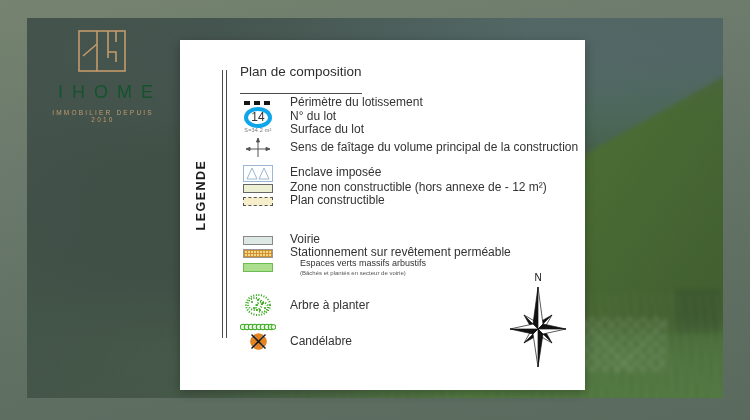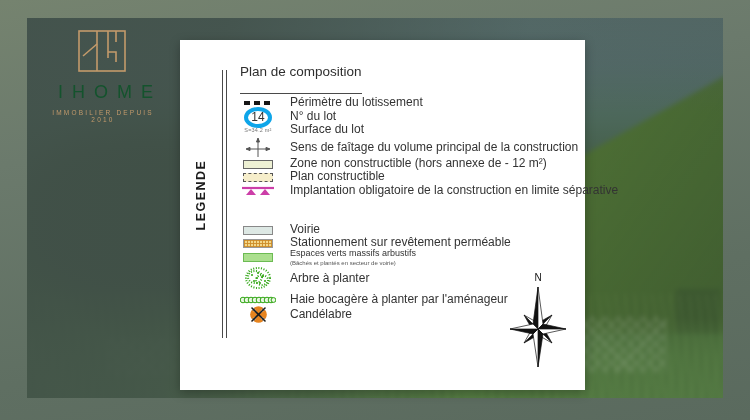--- a/index.html
+++ b/index.html
@@ -44,21 +44,21 @@
   .legende-text{position:absolute;left:-22px;top:148px;width:86px;text-align:center;
     transform:rotate(-90deg);font-size:12.5px;font-weight:600;letter-spacing:1.5px;color:#1c1c1c;}
   .dbl-line{position:absolute;left:42px;top:30px;height:268px;width:3px;
     border-left:1.3px solid #4a4a4a;border-right:1.3px solid #4a4a4a;}
   .panel-title{position:absolute;left:60px;top:24px;font-size:13.5px;color:#2e2e2e;
     border-bottom:1.2px solid #4a4a4a;padding-bottom:14px;}
   .legend-list{position:absolute;left:58px;top:56px;width:340px;display:flex;flex-direction:column;}
   .row{display:flex;align-items:center;}
   .sym{width:40px;min-width:40px;display:flex;justify-content:center;align-items:center;}
   .lbl{margin-left:12px;font-size:12px;color:#333;white-space:nowrap;line-height:1.15;}
-  .lbl-stack{margin-left:12px;line-height:1.05;}
+  .lbl-stack{margin-left:22px;line-height:1.05;}
   .lbl-stack .main{font-size:9px;color:#333;white-space:nowrap;display:block;}
   .lbl-stack .sub{font-size:6px;color:#555;white-space:nowrap;display:block;margin-top:1px;}
   
   .s-perimetre{width:28px;height:4px;background:repeating-linear-gradient(90deg,#161616 0 6px,transparent 6px 10px);}
   .s-lotnum{width:20px;height:13px;border:4px solid #0ea5e9;border-radius:50%;display:flex;align-items:center;justify-content:center;
     font-size:12px;color:#333;}
   .s-surface{font-size:5.5px;color:#777;letter-spacing:.2px;}
   .s-rect{width:30px;height:9px;box-sizing:border-box;}
   .s-znc{background:#edf0d3;border:1px solid #666;}
   .s-zc{background:#f6eecb;border:1px dashed #555;}
@@ -144,45 +144,45 @@
             <polygon points="1,11 5,9.4 5,12.6"></polygon>
             <polygon points="25,11 21,9.4 21,12.6"></polygon>
             <line x1="13" y1="1" x2="13" y2="19"></line>
             <polygon points="13,0 11.5,4 14.5,4"></polygon>
           </g>
         </svg>
       </div>
       <span class="lbl">Sens de faîtage du volume principal de la construction</span>
     </div>
 
+    <div class="row" style="height:18px;margin-top:6px;">
+      <div class="sym">
+        <svg width="30" height="17" viewBox="0 0 30 17">
+          <rect x="0.5" y="0.5" width="29" height="16" fill="#fdfefe" stroke="#9db6d2"></rect>
+          <polygon points="4,14 9,3 14,14" fill="#ffffff" stroke="#9db6d2"></polygon>
+          <polygon points="16,14 21,3 26,14" fill="#ffffff" stroke="#9db6d2"></polygon>
+        </svg>
+      </div>
+      <span class="lbl">Enclave imposée</span>
+    </div>
 
     <div class="row" style="height:12px;">
       <div class="sym">
           <div class="s-rect s-znc"></div>
         </div>
       <span class="lbl">Zone non constructible (hors annexe de - 12 m²)</span>
     </div>
 
     <div class="row" style="height:12px;margin-top:1px;">
       <div class="sym">
           <div class="s-rect s-zc"></div>
         </div>
       <span class="lbl">Plan constructible</span>
     </div>
 
-    <div class="row" style="height:12px;margin-top:2px;">
-      <div class="sym">
-        <svg width="32" height="10" viewBox="0 0 32 10">
-          <line x1="0" y1="2" x2="32" y2="2" stroke="#cc3ea8" stroke-width="2.2"></line>
-          <polygon points="9,3 4,9 14,9" fill="#cc3ea8"></polygon>
-          <polygon points="23,3 18,9 28,9" fill="#cc3ea8"></polygon>
-        </svg>
-      </div>
-      <span class="lbl">Implantation obligatoire  de la construction en limite séparative</span>
-    </div>
 
     <div class="row" style="height:12px;margin-top:27px;">
       <div class="sym">
           <div class="s-rect s-voirie"></div>
         </div>
       <span class="lbl">Voirie</span>
     </div>
 
     <div class="row" style="height:12px;margin-top:1px;">
       <div class="sym">
@@ -195,21 +195,21 @@
     <div class="row" style="height:17px;">
       <div class="sym">
           <div class="s-rect s-massif"></div>
         </div>
       <div class="lbl-stack">
         <span class="main">Espaces verts massifs arbustifs</span>
         <span class="sub">(Bâchés et plantés en secteur de voirie)</span>
       </div>
     </div>
 
-    <div class="row" style="height:23px;margin-top:1px;">
+    <div class="row" style="height:23px;margin-top:18px;">
       <div class="sym">
         <svg width="28" height="23" viewBox="0 0 28 23">
           <g fill="none" stroke="#2fa512" stroke-width="2" stroke-dasharray="1 1.6">
             <ellipse cx="14" cy="11" rx="12" ry="10"></ellipse>
             <ellipse cx="11" cy="10" rx="7" ry="6"></ellipse>
             <ellipse cx="18" cy="13" rx="6" ry="5"></ellipse>
           </g>
           <g fill="#2fa512">
             <circle cx="8" cy="8" r="1"></circle>
               <circle cx="14" cy="6" r="1"></circle>
@@ -233,21 +233,20 @@
               <circle cx="11" cy="4" r="2.8"></circle>
             <circle cx="15" cy="4" r="2.8"></circle>
               <circle cx="19" cy="4" r="2.8"></circle>
               <circle cx="23" cy="4" r="2.8"></circle>
             <circle cx="27" cy="4" r="2.8"></circle>
               <circle cx="31" cy="4" r="2.8"></circle>
               <circle cx="33.5" cy="4" r="2.4"></circle>
           </g>
         </svg>
       </div>
-      <span class="lbl">Haie bocagère à planter par l'aménageur</span>
     </div>
 
     <div class="row" style="height:15px;margin-top:2px;">
       <div class="sym">
         <svg width="17" height="17" viewBox="0 0 17 17">
           <circle cx="8.5" cy="8.5" r="7" fill="#ffffff" stroke="#222" stroke-width="1"></circle>
           <path d="M8.5 8.5 L4 1.8 A7.6 7.6 0 0 1 13 1.8 Z" fill="#e6831e"></path>
           <path d="M8.5 8.5 L15.2 4 A7.6 7.6 0 0 1 15.2 13 Z" fill="#e6831e"></path>
           <path d="M8.5 8.5 L13 15.2 A7.6 7.6 0 0 1 4 15.2 Z" fill="#e6831e"></path>
           <path d="M8.5 8.5 L1.8 13 A7.6 7.6 0 0 1 1.8 4 Z" fill="#e6831e"></path>

